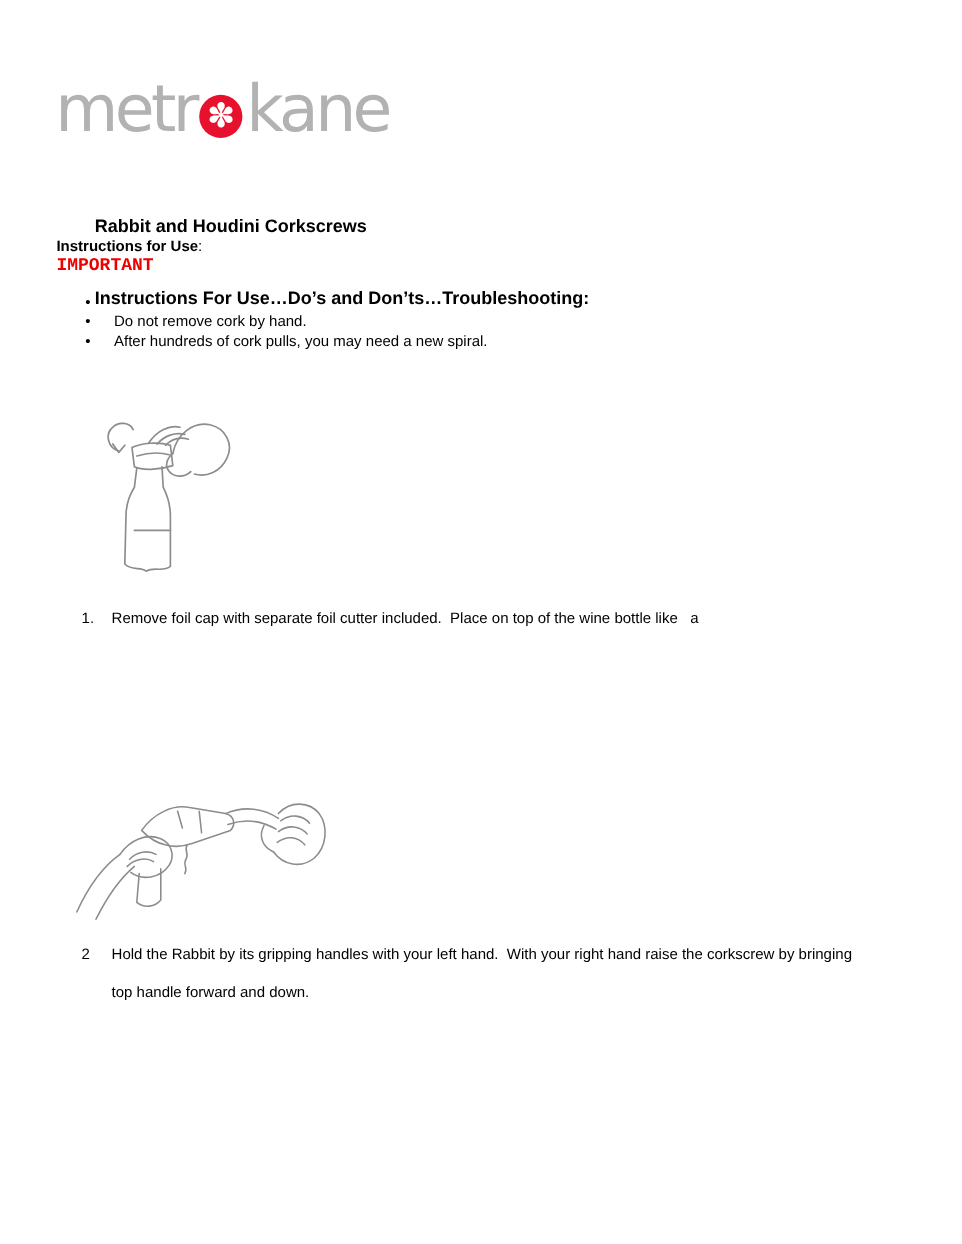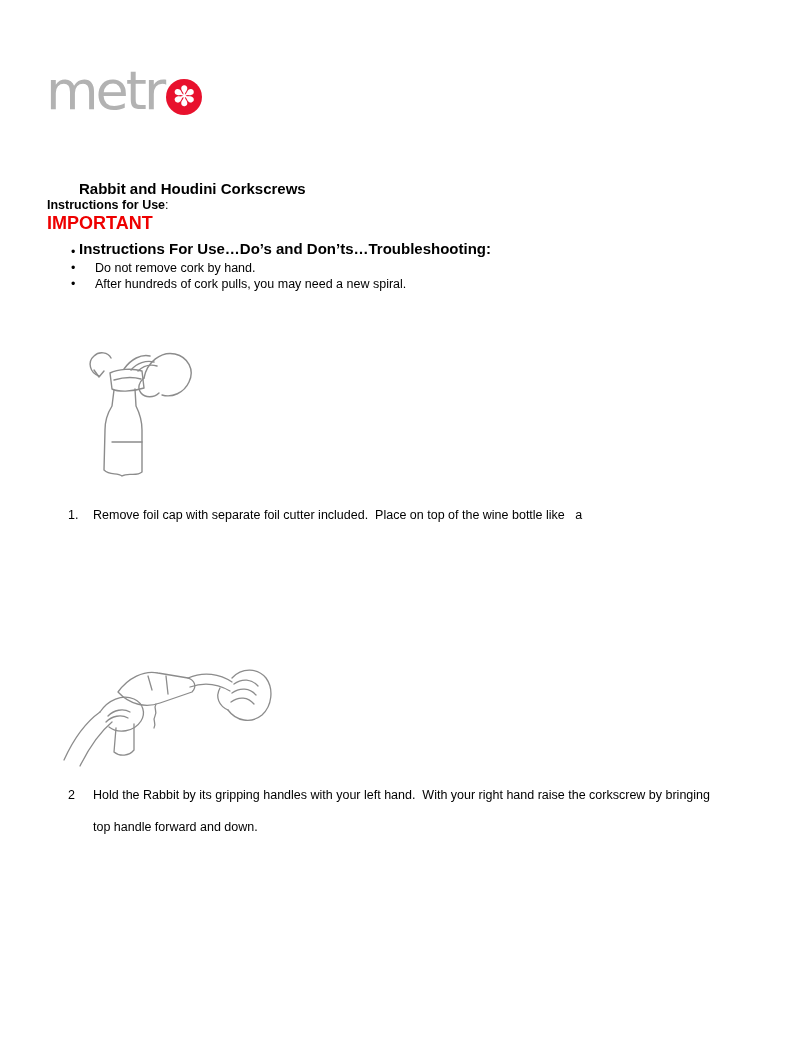--- a/index.html
+++ b/index.html
@@ -64,23 +64,24 @@
     top: 198px;
     font-size: 12.5px;
     line-height: 15px;
     white-space: pre;
   }
   .subhead .bold { font-weight: bold; text-align: right; }
   .important {
     position: absolute;
     left: 47px;
     top: 213px;
-    font-size: 18px;
+    font-size: 15px;
     font-weight: bold;
     color: #ee0000;
+    font-family: Liberation Mono, monospace;
   }
 
   
   .bullets {
     position: absolute;
     left: 71px;
     top: 244px;
     font-size: 12.5px;
     line-height: 16px;
   }
@@ -108,20 +109,21 @@
 </head>
 <body>
 
 <div class="page">
 
   <div class="logo">
     <span class="logo-text">metr</span>
     <span class="logo-flower">
       <span class="logo-flower-glyph">✽</span>
     </span>
+    <span class="logo-text">kane</span>
   </div>
 
   <div class="titles">
     <div>Rabbit and Houdini Corkscrews</div>
     <div>Instructions For Use…Do’s and Don’ts…Troubleshooting:</div>
   </div>
 
   <div class="subhead"><span class="bold">Instructions for Use</span><span>:</span></div>
 
   <div class="important">IMPORTANT</div>

